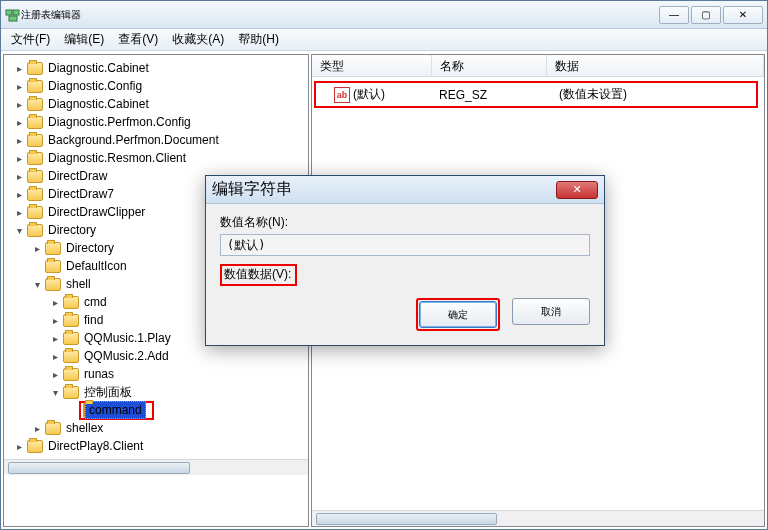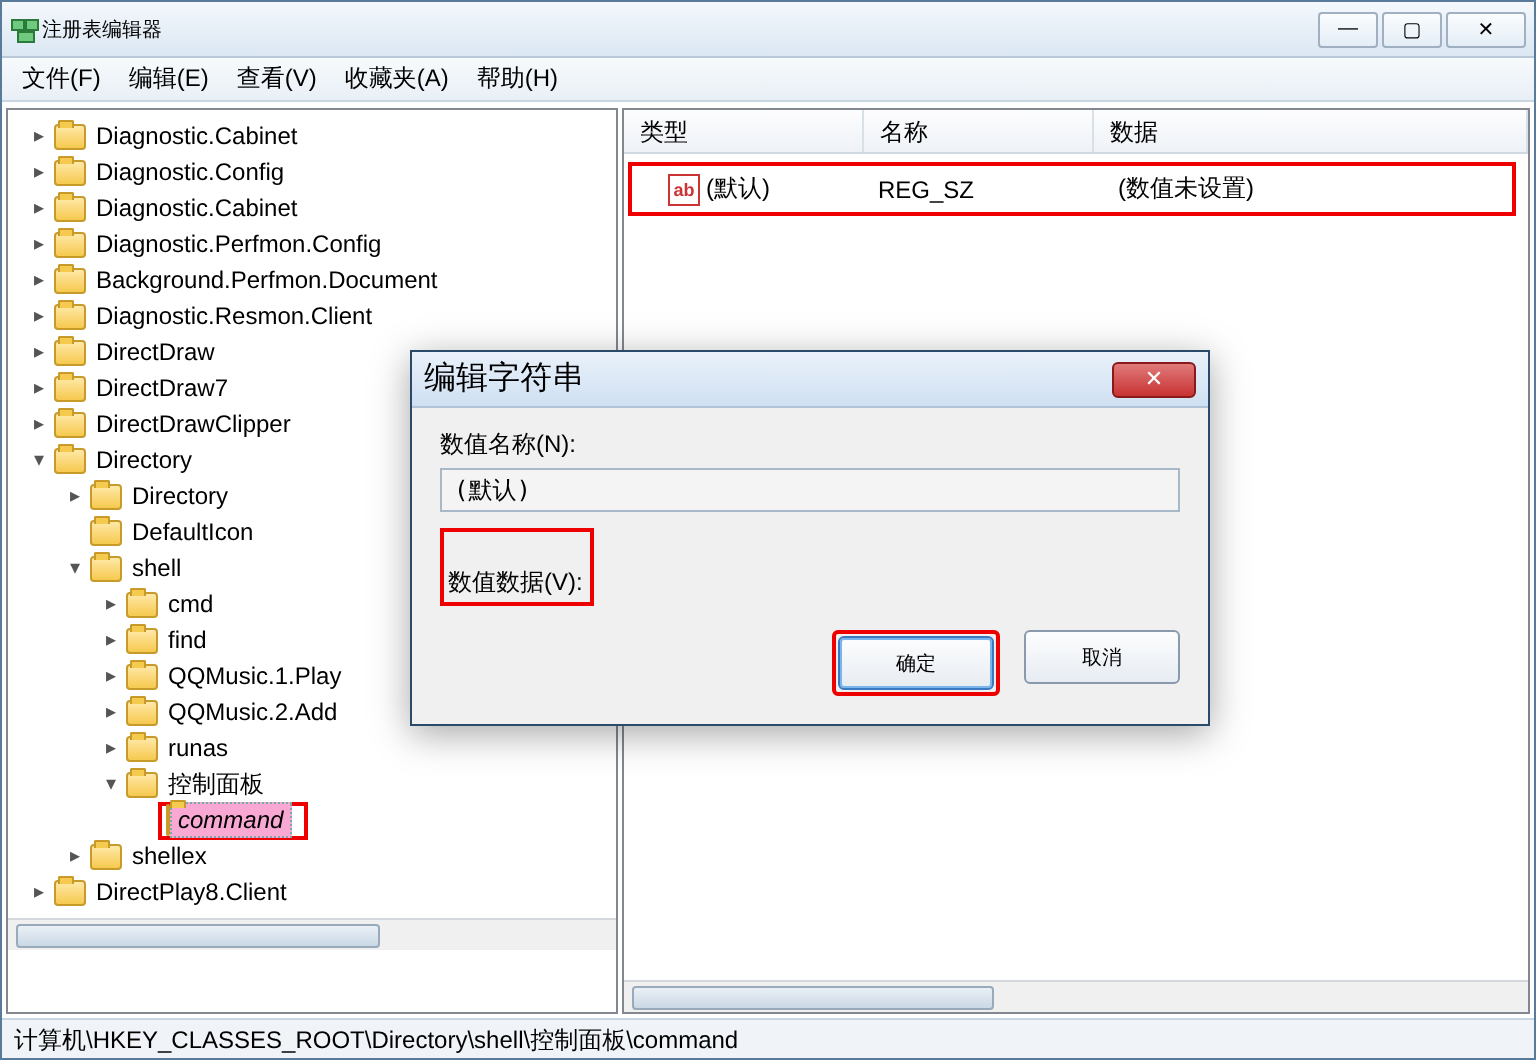--- a/index.html
+++ b/index.html
@@ -121,21 +121,21 @@
     border-radius: 2px;
     position: relative;
   }
   .folder::before{
     content:"";
     position:absolute; top:-3px; left:1px; width:6px; height:3px;
     background:#f6c94f; border:1px solid #c89a2a; border-bottom:none;
     border-radius:1px 1px 0 0;
   }
   .lbl { padding: 1px 3px; }
-  .lbl.sel { background: #f9a8d4; border: 1px dotted #7aa; font-style: italic; }
+  .lbl.sel { background: #1d4ed8; border: 1px dotted #7aa; }
   .highlight-wrap { border: 2px solid #e00; padding: 0 6px 1px 2px; display: inline-block; margin-left:-2px; }
   .strIcon {
     width: 16px; height: 16px;
     border: 1px solid #c33;
     background: #fff;
     display: inline-flex; align-items: center; justify-content: center;
     font-size: 9px; color: #c33; font-weight: bold;
   }
   
   .dialog {
@@ -167,21 +167,21 @@
   .fld label { display:block; margin-bottom: 3px; font-size:12px; }
   .txt {
     width: 100%; height: 22px;
     border: 1px solid #a8b8c8;
     background: #fff;
     padding: 2px 6px;
     font-family: "SimSun", monospace;
     font-size: 12px;
   }
   .txt.ro { background: #f4f4f4; }
-  .label-red { border: 2px solid #e00; padding: 17px 4px 1px 2px; display:inline-block; }
+  .label-red { border: 2px solid #e00; padding: 0 4px 1px 2px; display:inline-block; }
   .input-red { border: 2px solid #e00; padding: 1px; display:block; }
   .dlg-btns { display:flex; justify-content:flex-end; gap: 12px; margin-top: 12px; }
   .btn {
     width: 78px; height: 27px;
     border: 1px solid #8a9aac;
     background: linear-gradient(#fdfdfe,#e6ecf2);
     border-radius: 3px;
     font-size: 10px;
     display:flex;align-items:center;justify-content:center;
   }
@@ -362,23 +362,20 @@
           <div class="cell data">(数值未设置)</div>
         </div>
       </div>
       <div style="flex:1"></div>
       <div class="hscroll">
         <div class="thumb" style="width:40%; margin-left:4px;"></div>
       </div>
     </div>
   </div>
 
-  <div class="statusbar">
-    <span>计算机\HKEY_CLASSES_ROOT\Directory\shell\控制面板\command</span>
-  </div>
 
   <div class="dialog">
     <div class="dlg-title">
       <span class="t">编辑字符串</span>
       <div class="dlg-close">✕</div>
     </div>
     <div class="dlg-body">
       <div class="fld">
         <label>数值名称(N):</label>
         <input class="txt ro" readonly="" value="(默认)" style="">

